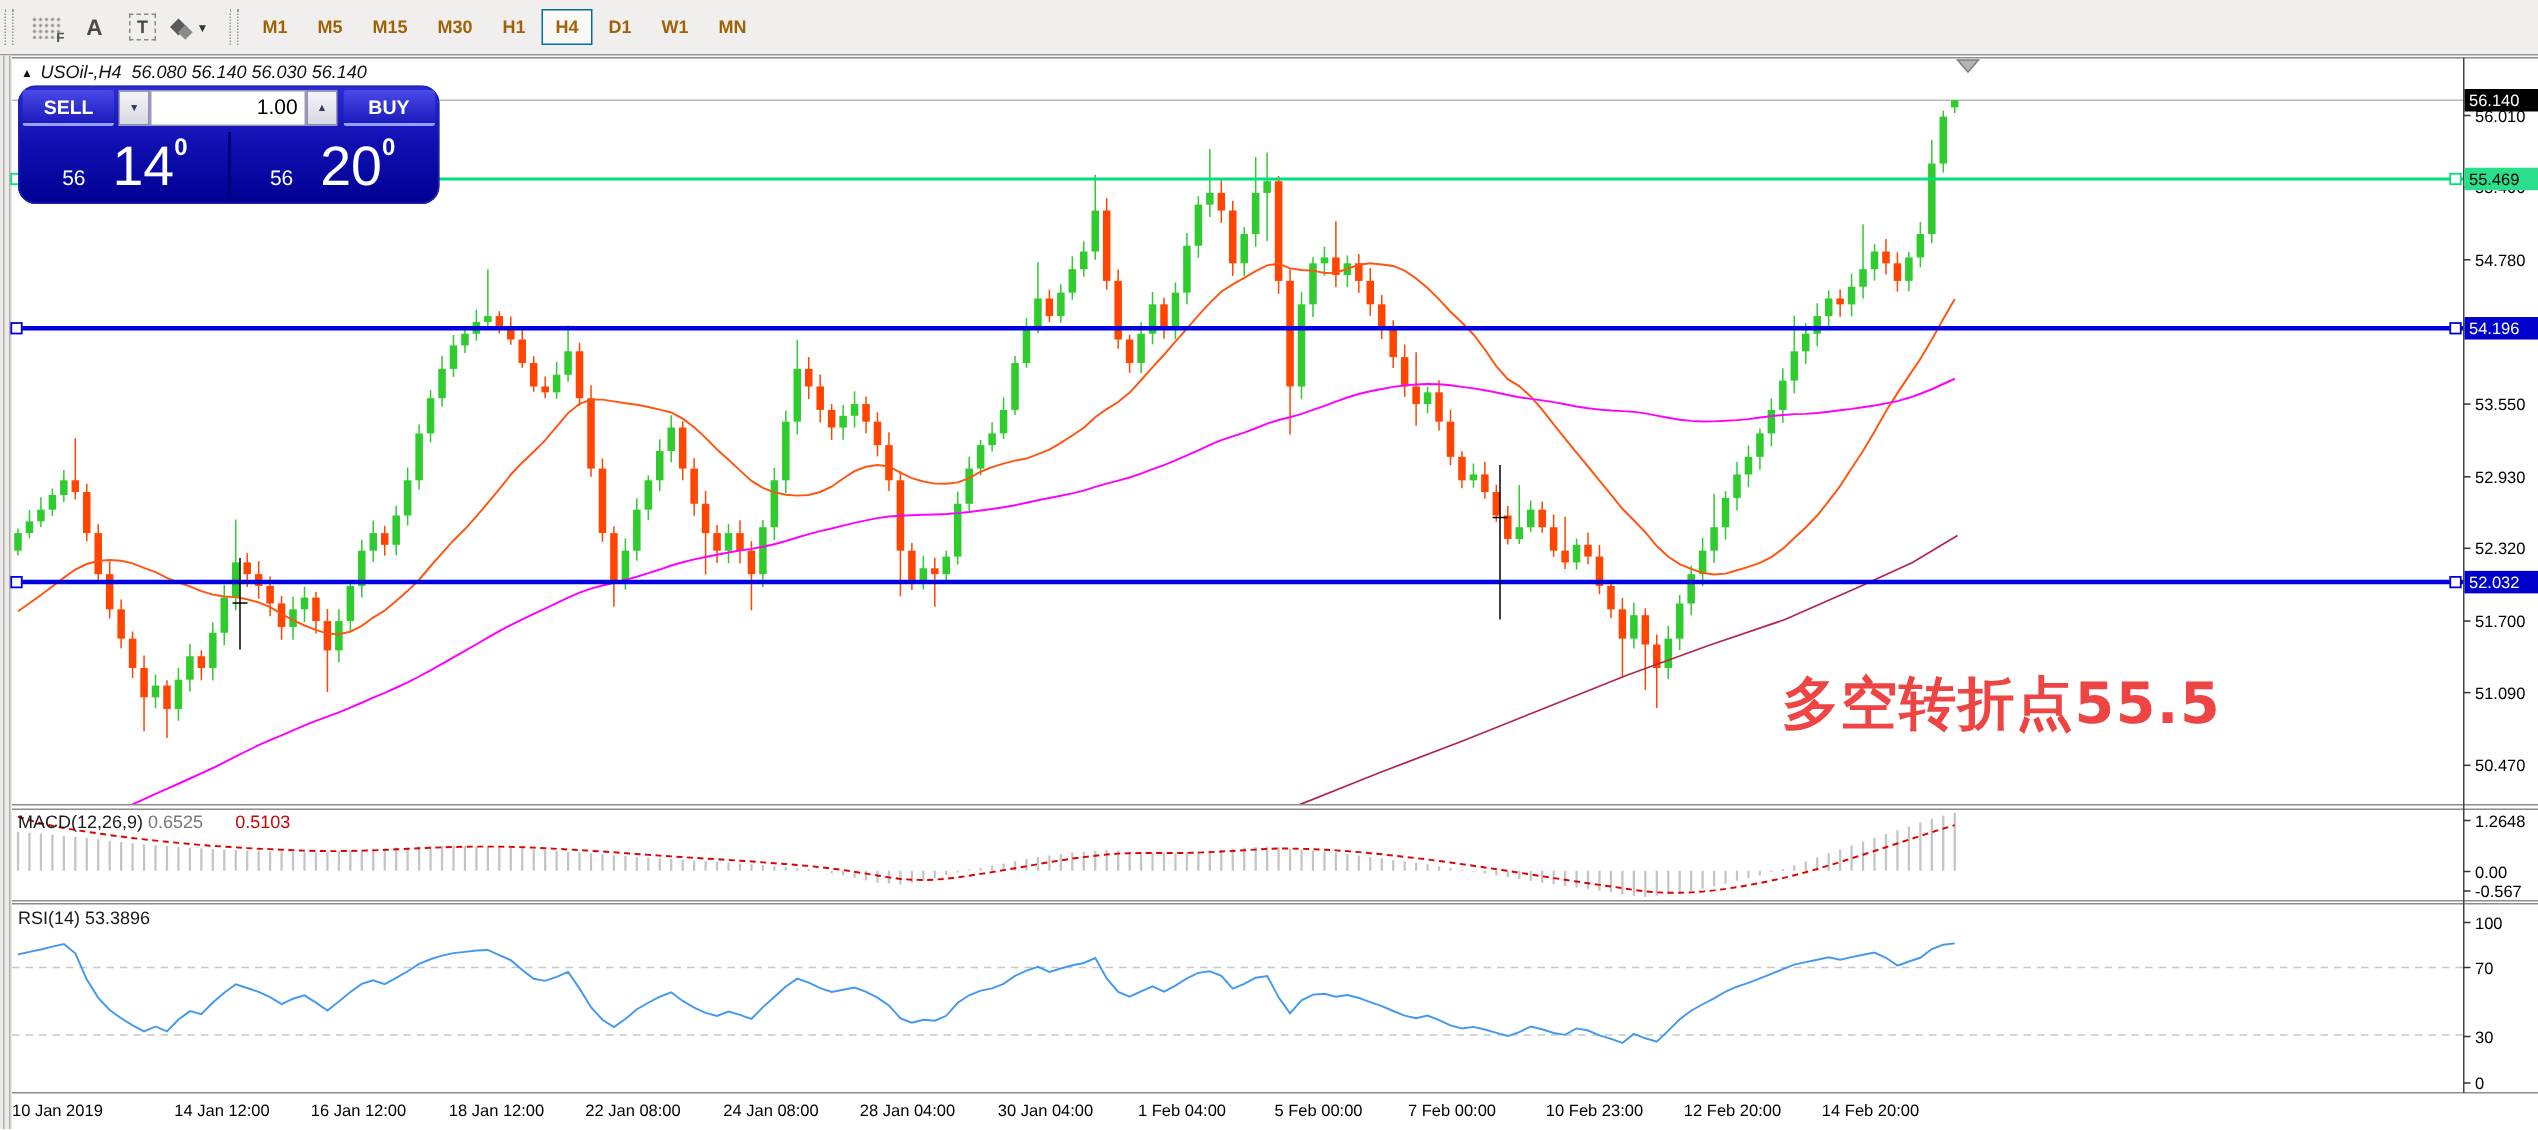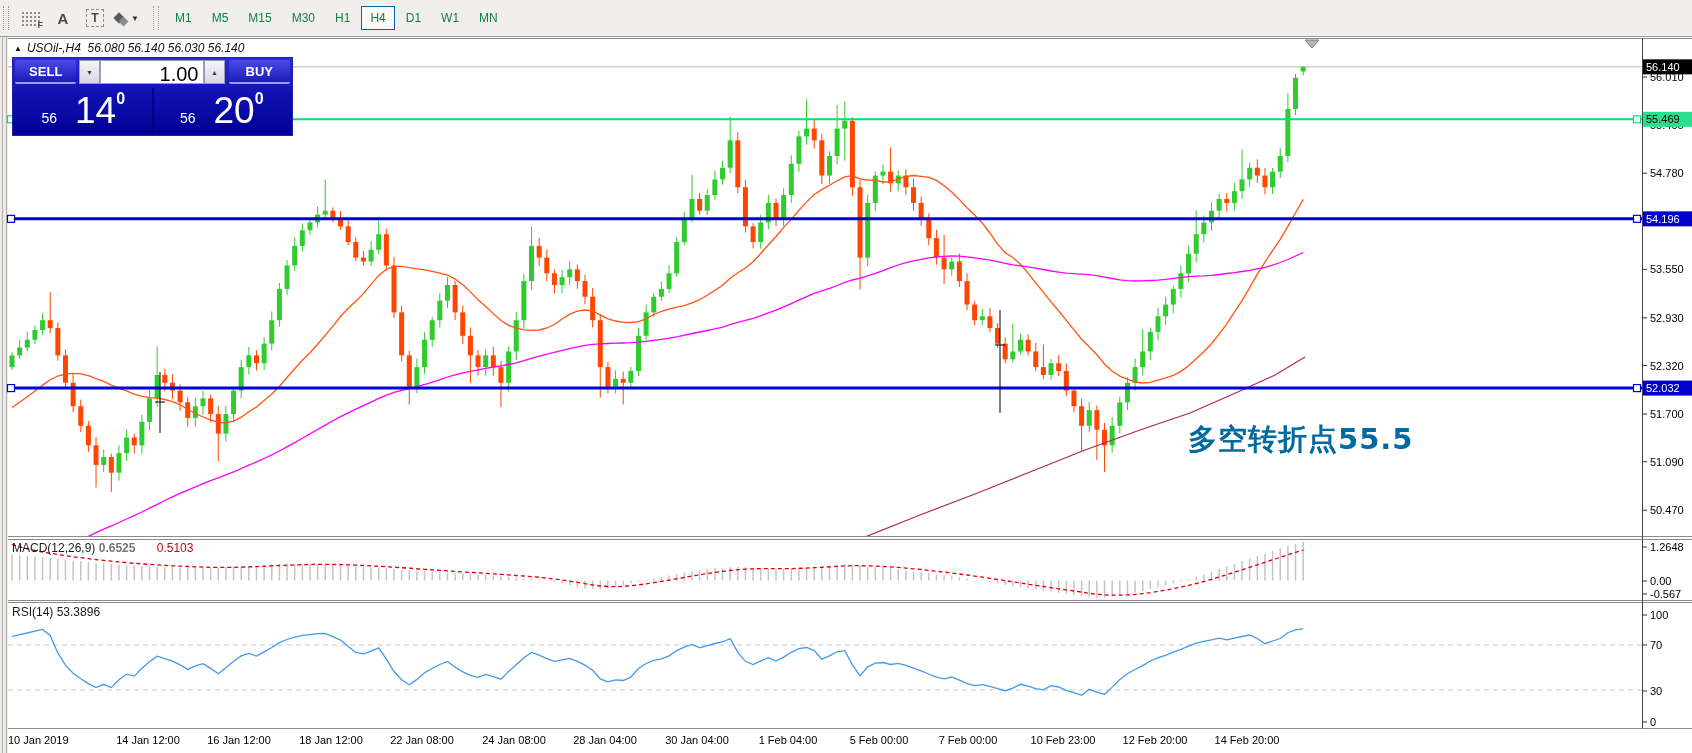--- a/index.html
+++ b/index.html
@@ -12,49 +12,49 @@
   .tbicon{display:flex;align-items:center;justify-content:center;height:26px;min-width:26px;
           margin:0 3px;color:#4A4A4A;cursor:pointer;}
   .dotgrid{width:20px;height:15px;background-image:radial-gradient(#8A8A8A 1px,transparent 1.1px);
            background-size:4px 4px;position:relative;}
   .dotgrid i{position:absolute;right:-2px;bottom:-4px;font-style:normal;font-size:9px;font-weight:bold;color:#555;}
   .iconA{font-size:15px;font-weight:bold;color:#4A4A4A;}
   .iconT{font-size:12px;font-weight:bold;color:#4A4A4A;border:1px dashed #8A8A8A;padding:1px 4px;}
   .shape1{width:8px;height:8px;background:#5A5A5A;transform:rotate(45deg);display:inline-block;}
   .shape2{width:7px;height:7px;background:#8A8A8A;transform:rotate(45deg);display:inline-block;margin-left:-3px;margin-top:7px;}
   .caret{font-size:8px;color:#333;margin-left:4px;}
-  .tfbtn{font-size:12px;font-weight:normal;color:#15803d;padding:4px 8px;margin:16px 1px;cursor:pointer;
+  .tfbtn{font-size:12px;font-weight:bold;color:#a16207;padding:4px 8px;margin:16px 1px;cursor:pointer;
          border:1px solid transparent;}
   .tfbtn.active{border:1px solid #0369a1;background:#FAF9F8;}
   
   #symline{position:absolute;left:14px;top:41px;font-size:12px;color:#111;white-space:pre;font-style:italic;}
   #symline .tri{font-size:8px;position:relative;top:-1px;margin-right:5px;}
   
-  #panel{position:absolute;left:12px;top:57px;width:281px;height:79px;border-radius:1px;
+  #panel{position:absolute;left:12px;top:57px;width:281px;height:79px;border-radius:12px;
          background:linear-gradient(180deg,#2D2DD8 0%,#1111B4 45%,#000092 100%);
          box-shadow:0 0 0 1px #2222A8 inset;}
   #panel .row1{position:absolute;left:3px;top:3px;right:3px;height:24px;display:flex;}
   .obtn{width:64px;height:24px;color:#fff;font-size:13px;font-weight:bold;display:flex;align-items:center;
         justify-content:center;background:linear-gradient(#4A4AE9,#1B1BBB);border-bottom:2px solid #97A2FF;
         border-radius:2px;cursor:pointer;box-sizing:border-box;}
   .spin{width:21px;height:24px;background:linear-gradient(#F4F4F8,#D8D8E4);border:1px solid #9A9AB4;
         box-sizing:border-box;display:flex;align-items:center;justify-content:center;font-size:7px;color:#333A66;cursor:pointer;}
   .vol{width:109px;height:24px;background:#fff;border:1px solid #9A9AB4;box-sizing:border-box;color:#000;
-       font-size:20px;text-align:right;padding:2px 5px 0 0;}
+       font-size:14px;text-align:right;padding:2px 5px 0 0;}
   #panel .row2{position:absolute;left:3px;top:31px;right:3px;bottom:3px;display:flex;}
   .pricebox{flex:1;display:flex;align-items:center;justify-content:center;color:#fff;}
   .pricebox .base{font-size:14px;font-weight:normal;align-self:flex-end;margin-bottom:7px;}
   .pricebox .main{font-size:37px;font-weight:400;line-height:1;margin-left:18px;}
   .pricebox .sup{font-size:16px;font-weight:bold;align-self:flex-start;margin-top:2px;}
   .pdivider{width:2px;background:#00007A;}
   
   .indhdr{position:absolute;font-size:12px;color:#1A1A1A;white-space:pre;}
-  .indhdr .v1{color:#777;font-weight:bold;} .indhdr .v2{color:#CC0000;margin-left:18px;}
+  .indhdr .v1{color:#777;} .indhdr .v2{color:#CC0000;margin-left:18px;}
   
-  #anno{position:absolute;left:1188px;top:420px;font-size:29px;font-weight:bold;color:#0369a1;
+  #anno{position:absolute;left:1188px;top:444px;font-size:38px;font-weight:bold;color:#ef4444;
         letter-spacing:1px;font-family:"DejaVu Sans","Liberation Sans",sans-serif;}
   
   #lstrip{position:absolute;left:0;top:37px;width:8px;height:716px;background:#EDEBEA;}
   #lstrip:before,#lstrip:after{content:"";position:absolute;top:0;bottom:0;width:1px;background:#B3B0AC;}
   #lstrip:before{left:2px;} #lstrip:after{left:6px;}
   svg text{font-family:"Liberation Sans","DejaVu Sans",sans-serif;}
 </style>
 </head>
 <body>
 

